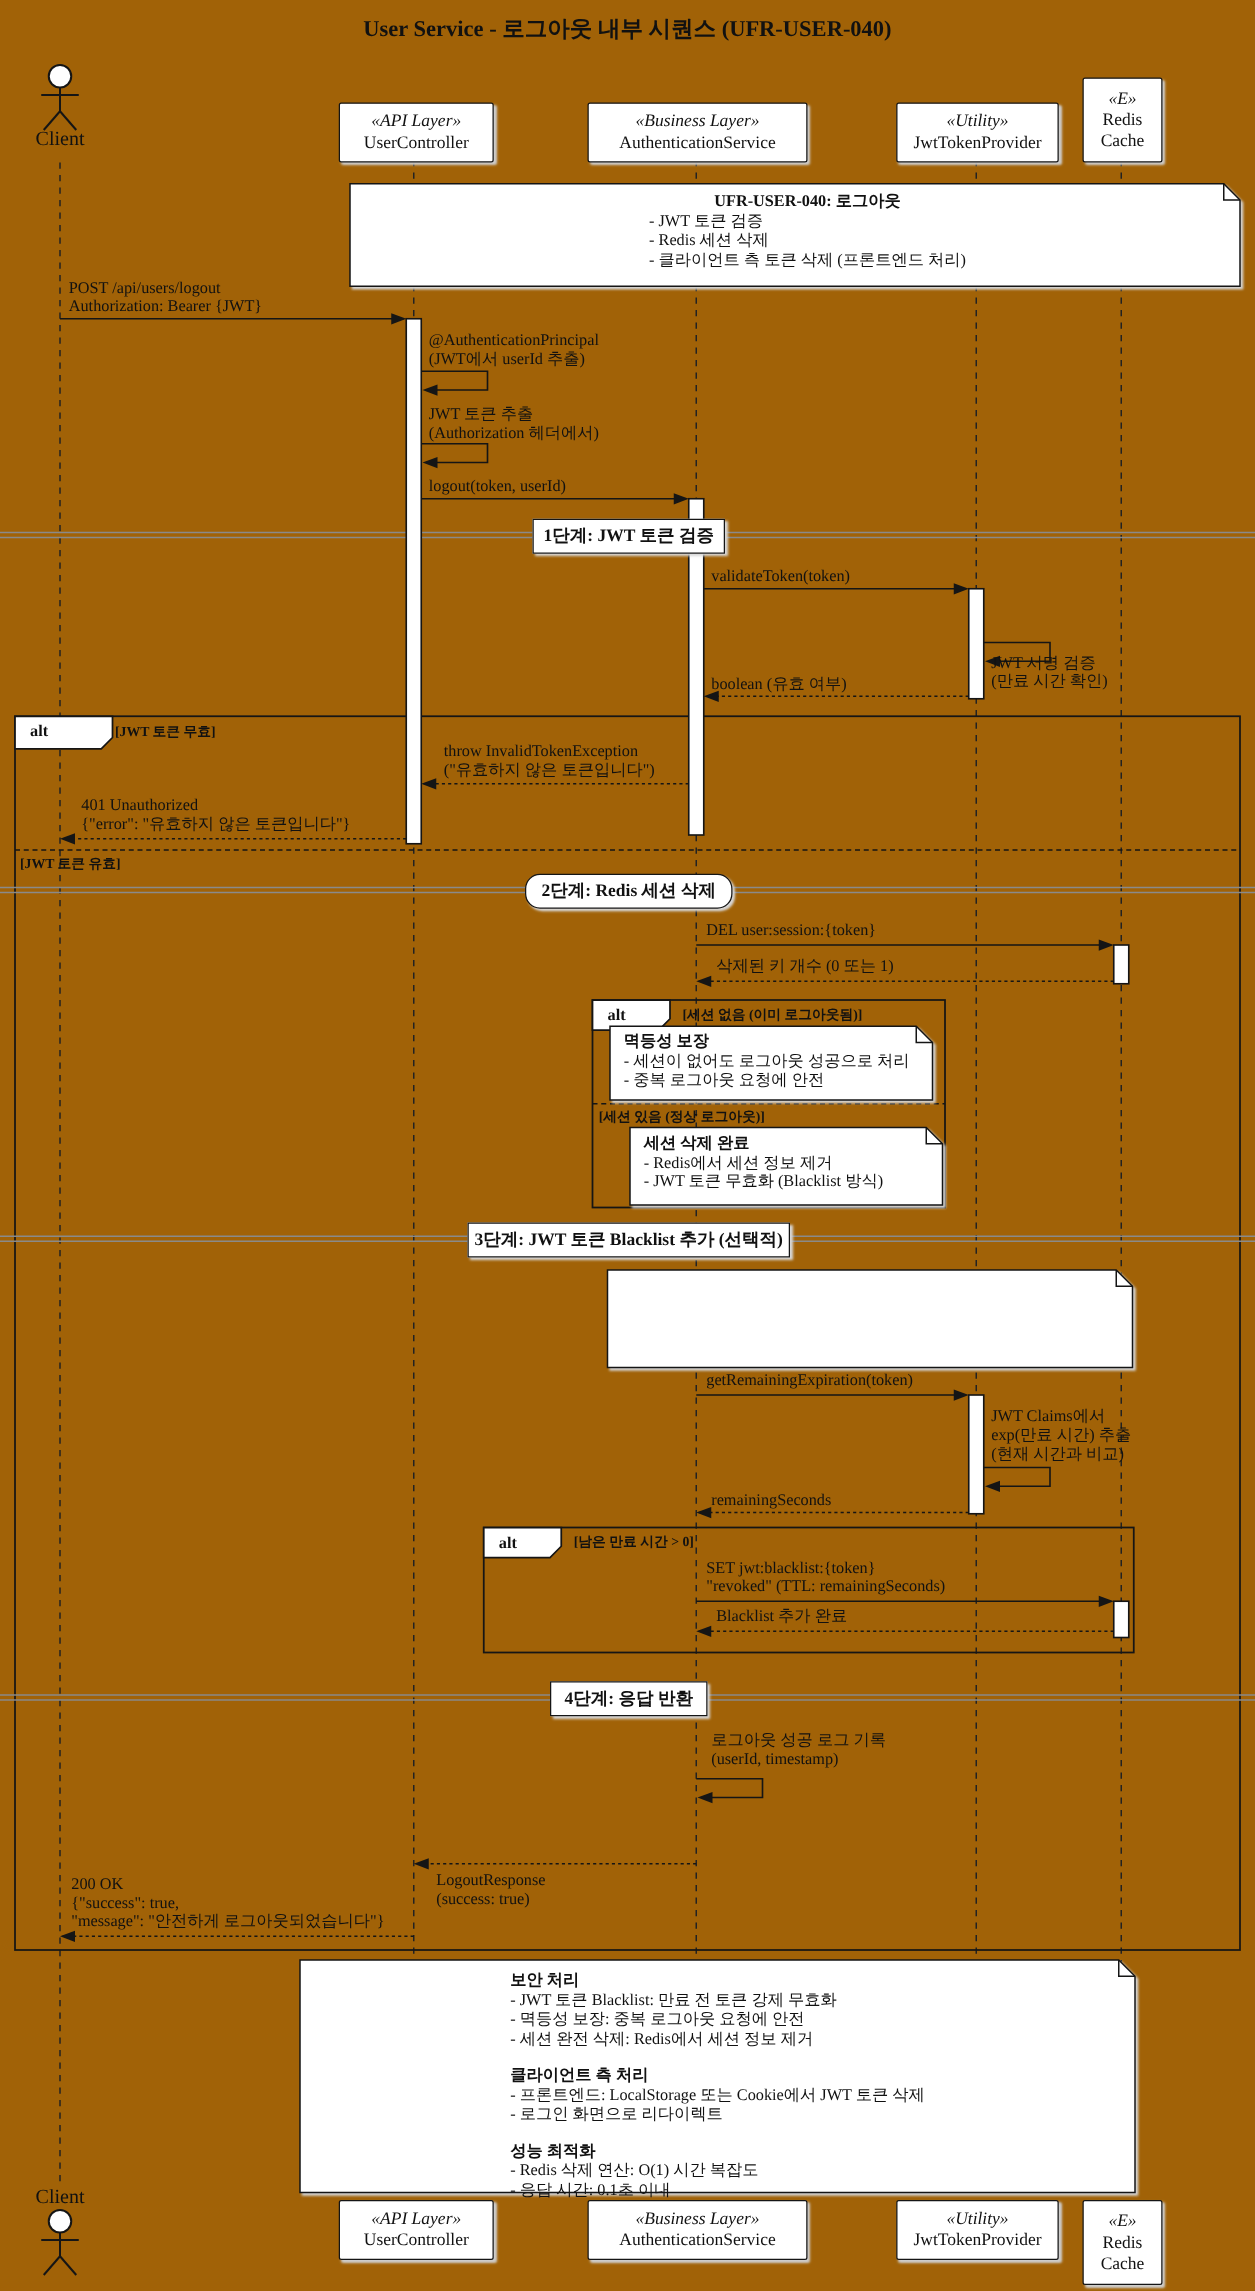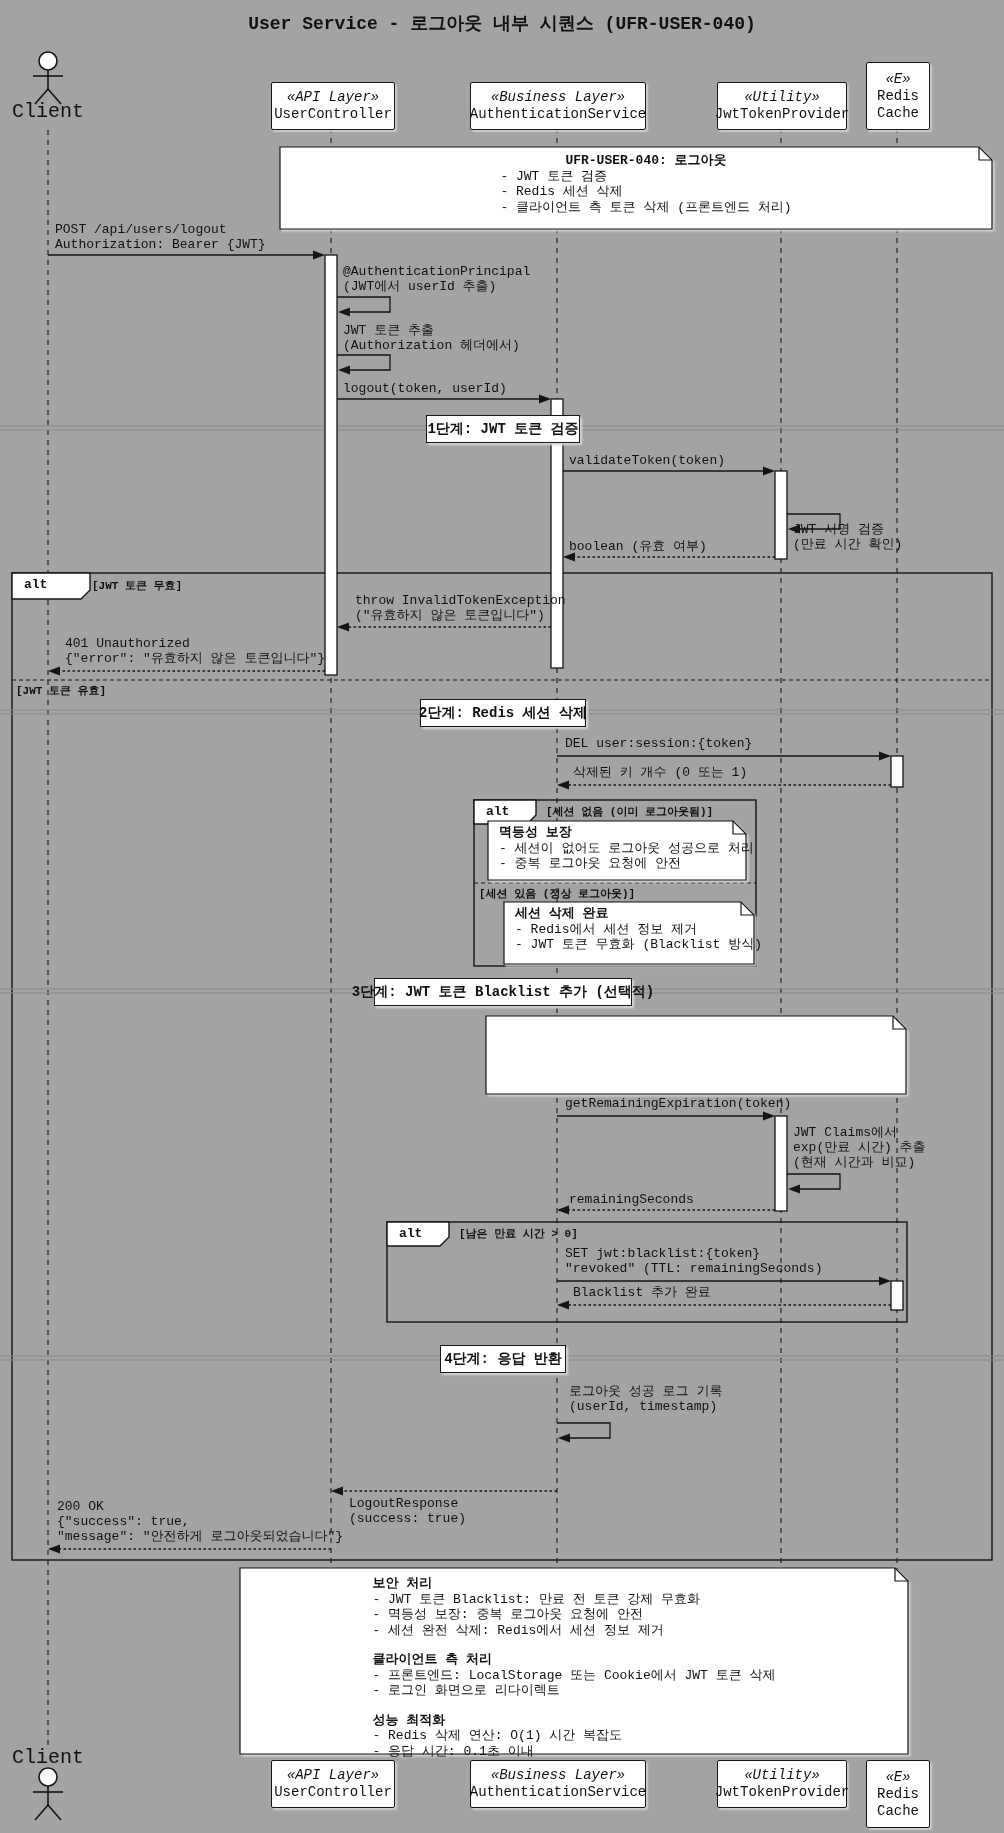--- a/index.html
+++ b/index.html
@@ -1,26 +1,26 @@
 <!DOCTYPE html>
 <html><head>
 <meta charset="utf-8">
 <style>
   html,body{margin:0;padding:0;background:#fff}
-  #diagram{position:relative;width:1004px;height:1833px;background:#a3a3a3;
-    font-family:Liberation Mono, monospace;color:#111;overflow:hidden}
+  #diagram{position:relative;width:1004px;height:1833px;background:#a16207;
+    font-family:Liberation Serif, serif;color:#111;overflow:hidden}
   #shapes{position:absolute;left:0;top:0}
   .txt{position:absolute;white-space:nowrap;font-size:13px;line-height:15px}
   .b{font-weight:bold}
   .i{font-style:italic}
   .title{position:absolute;left:0;width:100%;text-align:center;font-size:18px;font-weight:bold}
   .pbox{position:absolute;display:flex;flex-direction:column;align-items:center;justify-content:center;
     background:#fff;border:1.5px solid #151515;box-shadow:2px 2px 2px #cfcfcf;
     font-size:14px;line-height:17px;text-align:center;border-radius:2px}
-  .alabel{position:absolute;font-size:20px;line-height:15px;white-space:nowrap;transform:translateX(-50%)}
+  .alabel{position:absolute;font-size:16px;line-height:15px;white-space:nowrap;transform:translateX(-50%)}
   .divlab{position:absolute;background:#fff;border:1.5px solid #151515;display:flex;align-items:center;
     justify-content:center;font-size:14px;font-weight:bold;white-space:nowrap;box-shadow:2px 2px 2px #d8d8d8}
   .guard{position:absolute;font-size:11px;font-weight:bold;white-space:nowrap;line-height:14px}
   .op{position:absolute;font-size:13px;font-weight:bold;line-height:14px}
   .ntxt{font-size:13px;line-height:15.5px;white-space:nowrap}
   .ncenter{position:absolute;display:flex;justify-content:center}
   .sec{margin-bottom:14px}
 </style>
 </head>
 <body>
@@ -152,21 +152,21 @@
     </div>
     <div class="op" style="left: 24px; top: 578px;">alt</div>
     <div class="guard" style="left: 92px; top: 579px;">[JWT 토큰 무효]</div>
     <div class="guard" style="left: 16px; top: 684px;">[JWT 토큰 유효]</div>
     <div class="op" style="left: 486px; top: 805px;">alt</div>
     <div class="guard" style="left: 546px; top: 805px;">[세션 없음 (이미 로그아웃됨)]</div>
     <div class="guard" style="left: 479px; top: 887px;">[세션 있음 (정상 로그아웃)]</div>
     <div class="op" style="left: 399px; top: 1227px;">alt</div>
     <div class="guard" style="left: 459px; top: 1227px;">[남은 만료 시간 &gt; 0]</div>
     <div class="divlab" style="left: 426px; top: 415px; width: 152px; height: 26px;">1단계: JWT 토큰 검증</div>
-    <div class="divlab" style="left: 420px; top: 699px; width: 164px; height: 26px;">2단계: Redis 세션 삭제</div>
+    <div class="divlab" style="left: 420px; top: 699px; width: 164px; height: 26px; border-radius: 12px;">2단계: Redis 세션 삭제</div>
     <div class="divlab" style="left: 374px; top: 978px; width: 256px; height: 26px;">3단계: JWT 토큰 Blacklist 추가 (선택적)</div>
     <div class="divlab" style="left: 440px; top: 1345px; width: 124px; height: 26px;">4단계: 응답 반환</div>
     <div class="ncenter" style="left: 280px; top: 153px; width: 732px;">
       <div class="ntxt" style="text-align: left;">
         <div class="b" style="text-align: center;">UFR-USER-040: 로그아웃</div>
         <div>- JWT 토큰 검증</div>
         <div>- Redis 세션 삭제</div>
         <div>- 클라이언트 측 토큰 삭제 (프론트엔드 처리)</div>
       </div>
     </div>

